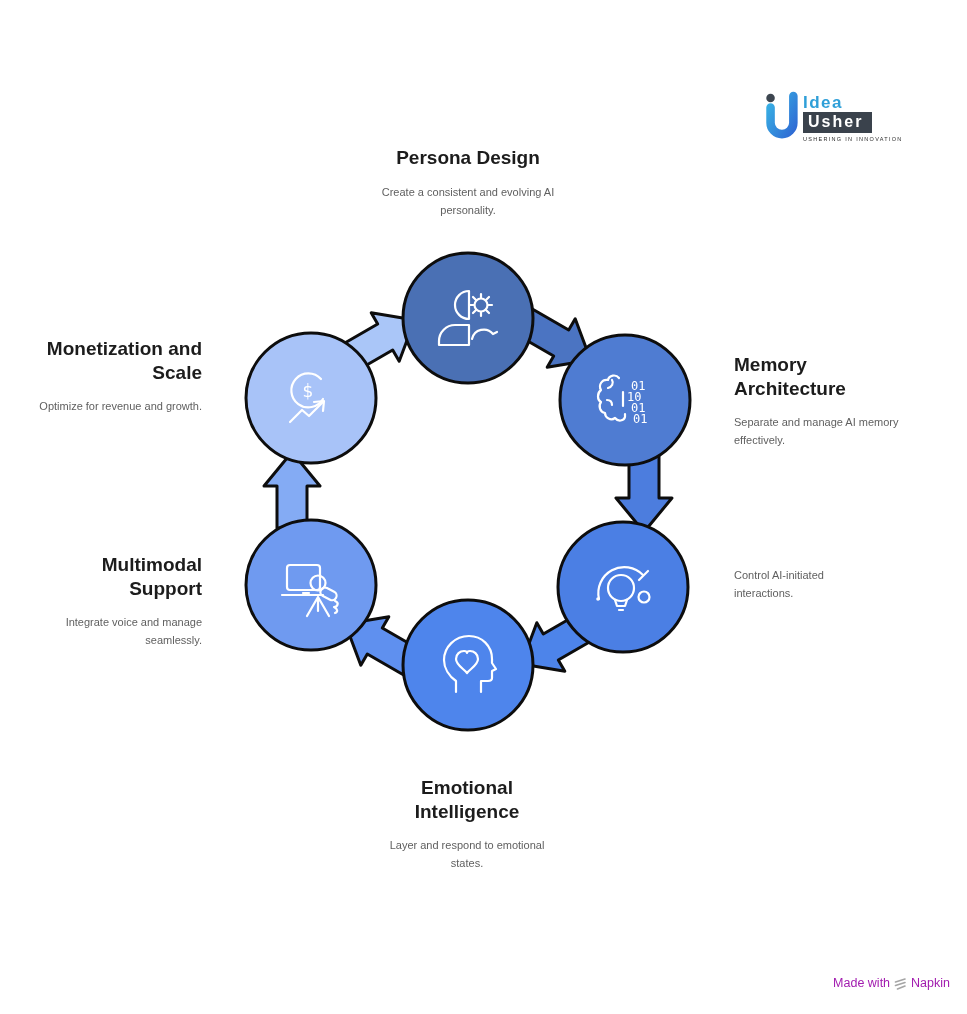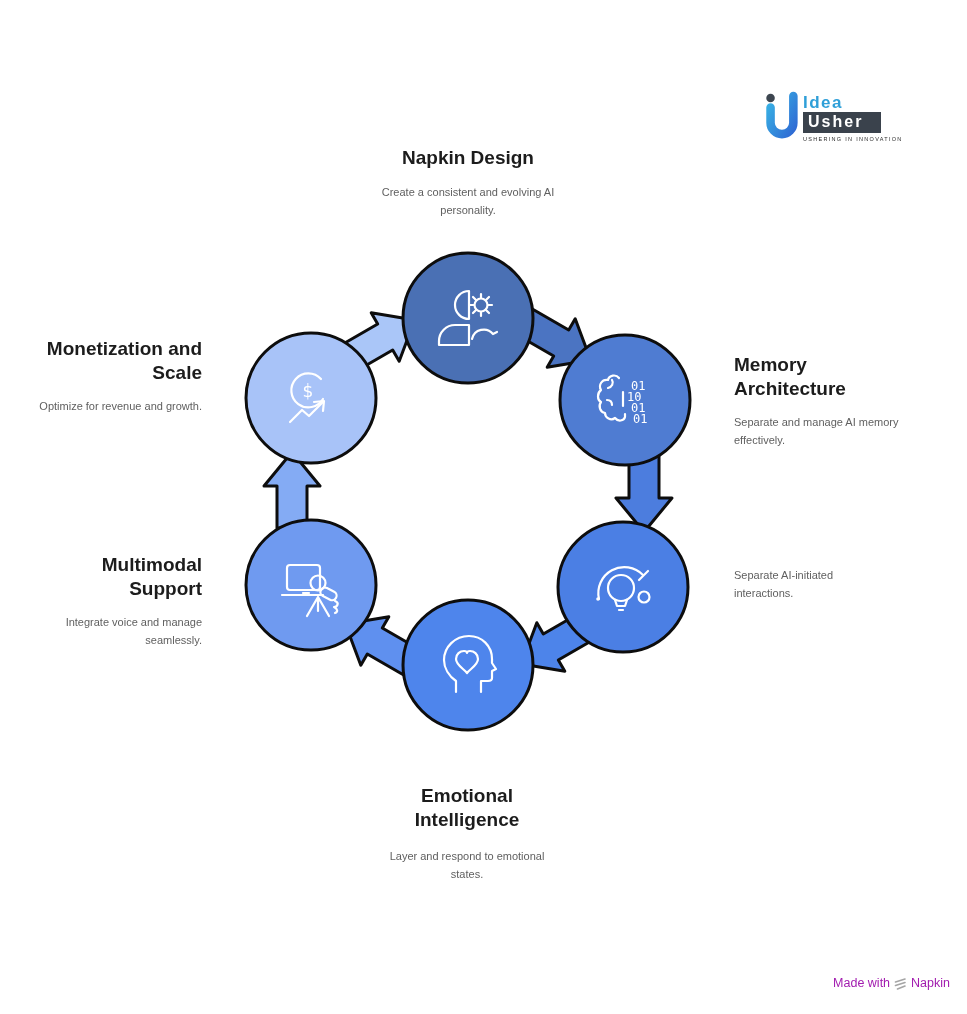--- a/index.html
+++ b/index.html
@@ -5,42 +5,42 @@
   * { margin:0; padding:0; box-sizing:border-box; }
   html,body { width:967px; height:1014px; }
   body { font-family:"Liberation Sans", sans-serif; background:#ffffff; overflow:hidden; }
   .canvas { position:relative; width:967px; height:1014px; background:#ffffff; }
 
   
   .logo { position:absolute; left:762px; top:90px; display:flex; align-items:flex-start; gap:3px; }
   .logo-col { display:flex; flex-direction:column; align-items:flex-start; margin-top:4px; }
   .logo-idea { color:#2f9fd8; font-size:17px; font-weight:bold; letter-spacing:1.5px; line-height:17px; }
   .logo-usher-badge { background:#3a424c; color:#ffffff; font-size:16px; font-weight:bold;
-      letter-spacing:2px; line-height:16px; padding:2px 18px 3px 5px; margin-top:1px; }
+      letter-spacing:2px; line-height:16px; padding:2px 9px 3px 5px; margin-top:1px; }
   .logo-tagline { color:#2c2c2c; font-size:5.5px; letter-spacing:1.3px; margin-top:3px; white-space:nowrap; }
 
   
   .diagram-svg { position:absolute; left:0; top:0; }
 
   
   .label { position:absolute; }
   .label h3 { color:#1c1c1c; font-size:19px; font-weight:bold; line-height:23.5px; }
   .label p  { color:#5f5f5f; font-size:11px; line-height:18px; margin-top:13px; }
   .ta-c { text-align:center; }
   .ta-l { text-align:left; }
   .ta-r { text-align:right; }
   .lbl-persona      { left:318px; top:146px; width:300px; }
   .lbl-persona p    { width:185px; margin-left:auto; margin-right:auto; }
   .lbl-memory       { left:734px; top:353px; width:210px; }
   .lbl-memory h3    { max-width:150px; }
   .lbl-memory p     { max-width:178px; }
   .lbl-proactivity  { left:734px; top:553px; width:210px; }
   .lbl-proactivity p{ max-width:152px; }
   .lbl-emotional    { left:327px; top:768px; width:280px; }
-  .lbl-emotional h3 { max-width:150px; margin:16px auto; }
+  .lbl-emotional h3 { max-width:150px; margin:8px auto; }
   .lbl-emotional p  { max-width:160px; margin-left:auto; margin-right:auto; margin-top:13px; }
   .lbl-multimodal   { right:765px; top:553px; width:220px; }
   .lbl-multimodal h3{ max-width:135px; margin-left:auto; }
   .lbl-multimodal p { max-width:192px; margin-left:auto; }
   .lbl-monetization { right:765px; top:337px; width:220px; }
   .lbl-monetization h3 { max-width:178px; margin-left:auto; }
   .lbl-monetization p  { max-width:186px; margin-left:auto; }
 
   
   .credit { position:absolute; right:17px; top:976px; display:flex; align-items:center; gap:4px;
@@ -137,31 +137,31 @@
       <g transform="translate(311,398)">
         <path d="M10,-19 A17,17 0 1 0 12,1"></path>
         <text x="-3" y="-1" text-anchor="middle" fill="#ffffff" stroke="none" font-family="'DejaVu Sans', sans-serif" font-size="17">$</text>
         <path d="M-21,24 L-9,12 L-2,18 L12,4"></path>
         <path d="M3,4 L13,3 L12,13"></path>
       </g>
     </g>
   </svg>
 
   <div class="label lbl-persona ta-c">
-    <h3>Napkin Design</h3>
+    <h3>Persona Design</h3>
     <p>Create a consistent and evolving AI personality.</p>
   </div>
 
   <div class="label lbl-memory ta-l">
     <h3>Memory Architecture</h3>
     <p>Separate and manage AI memory effectively.</p>
   </div>
 
   <div class="label lbl-proactivity ta-l">
-    <p>Separate AI-initiated interactions.</p>
+    <p>Control AI-initiated interactions.</p>
   </div>
 
   <div class="label lbl-emotional ta-c">
     <h3>Emotional Intelligence</h3>
     <p>Layer and respond to emotional states.</p>
   </div>
 
   <div class="label lbl-multimodal ta-r">
     <h3>Multimodal Support</h3>
     <p>Integrate voice and manage seamlessly.</p>

